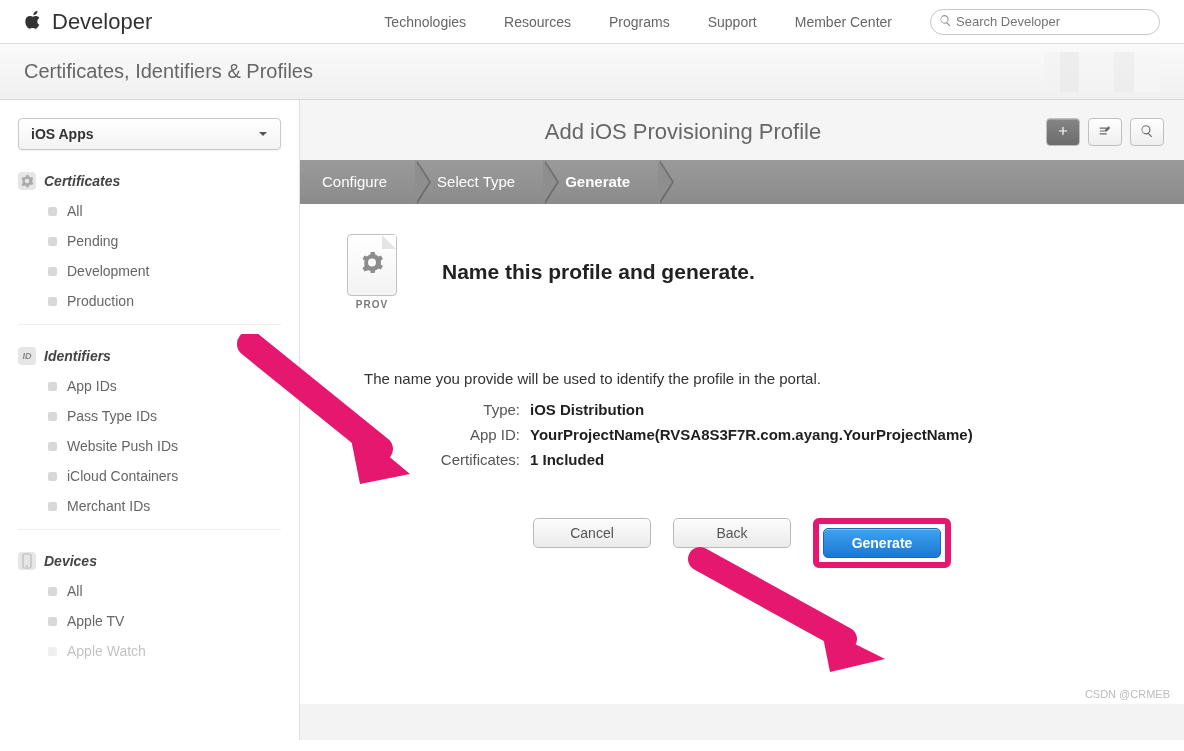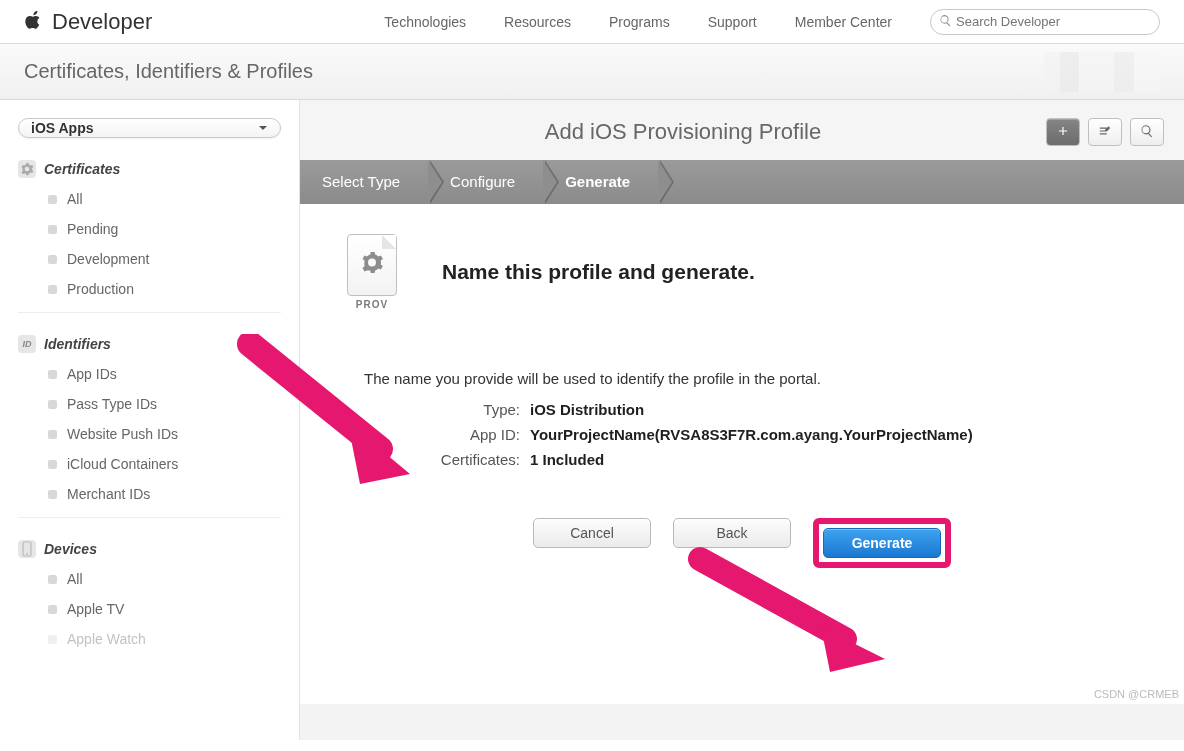--- a/index.html
+++ b/index.html
@@ -21,21 +21,21 @@
 .subheader-title { font-size:20px; color:#666; font-weight:400; }
 .blur-box { margin-left:auto; width:116px; height:40px; background:
   linear-gradient(90deg, #f2f2f2 0 14%, #e7e7e7 14% 30%, #f4f4f4 30% 60%, #eaeaea 60% 78%, #f6f6f6 78% 100%);
   opacity:.6; }
 
 
 .body { display:flex; }
 
 
 .sidebar { width:300px; border-right:1px solid #e2e2e2; padding:18px; min-height:640px; }
-.sel-wrap { border:1px solid #c9c9c9; border-radius:16px; height:20px; display:flex; align-items:center; padding:0 12px; font-weight:600; font-size:14px; color:#333; justify-content:space-between; box-shadow:inset 0 1px 0 #fff, 0 1px 2px rgba(0,0,0,.06); background:linear-gradient(#ffffff,#f3f3f3); }
+.sel-wrap { border:1px solid #c9c9c9; border-radius:4px; height:32px; display:flex; align-items:center; padding:0 12px; font-weight:600; font-size:14px; color:#333; justify-content:space-between; box-shadow:inset 0 1px 0 #fff, 0 1px 2px rgba(0,0,0,.06); background:linear-gradient(#ffffff,#f3f3f3); }
 .sel-wrap svg { width:10px; height:10px; fill:#555; }
 .side-group { margin-top:22px; }
 .side-head { display:flex; align-items:center; gap:8px; font-weight:600; color:#444; font-size:14px; margin-bottom:6px;font-style:italic; }
 .side-badge { width:18px; height:18px; border-radius:4px; background:#e6e6e6; display:flex; align-items:center; justify-content:center; font-size:10px; color:#888; font-weight:700; }
 .side-items { margin:0 0 4px 0; padding:0 0 8px 0; border-bottom:1px solid #eee; }
 .side-item { display:flex; align-items:center; gap:10px; padding:7px 0 7px 30px; font-size:14px; color:#666; }
 .dot { width:9px; height:9px; border-radius:2px; background:#d8d8d8; }
 .side-badge.gear svg{width:14px;height:14px;fill:#aaa}
 .side-badge.id{font-size:9px}
 .side-badge.dev svg{width:10px;height:16px;fill:#b9b9b9}
@@ -76,21 +76,21 @@
 .below-row{ margin-left:40px; }
 .actions{ margin-top:50px; display:flex; gap:22px; justify-content:center; padding-bottom:22px;}
 .btn{ display:inline-flex; align-items:center; justify-content:center; min-width:118px; height:30px; border-radius:5px; border:1px solid #b9b9b9; background:linear-gradient(#fcfcfc,#ebebeb); color:#555; font-size:14px; box-shadow:inset 0 1px 0 #fff; }
 .btn.primary{ border:1px solid #1569b8; background:linear-gradient(#3fa3ef,#1a77d2); color:#fff; font-weight:600; box-shadow:inset 0 1px 0 rgba(255,255,255,.35); }
 .gen-frame{ border:6px solid #e6176e; border-radius:6px; padding:4px; display:inline-flex; }
 
 .arrow{position:absolute;pointer-events:none;}
 .arrow svg{display:block}
 .arrow1{left:-70px;top:130px;width:210px;height:170px;}
 .arrow2{left:380px;top:340px;width:230px;height:130px;}
-.watermark{position:absolute;right:5px;bottom:4px;font-size:11px;color:#bbb;}
+.watermark{position:absolute;right:14px;bottom:4px;font-size:11px;color:#bbb;}
 </style>
 </head>
 <body>
 
 <div class="topnav">
   <span class="apple-logo">
     <svg viewBox="0 0 170 170">
         <path d="M130 124c-3 7-5 10-9 16-6 9-15 20-25 20-9 0-12-6-24-6s-15 6-24 6c-10 0-18-10-24-19C9 119 7 88 18 71c7-12 19-19 31-19 11 0 18 6 27 6 8 0 14-6 27-6 10 0 21 6 28 15-25 14-21 49-1 57zM106 32c5-7 9-16 8-26-9 1-19 6-25 13-5 6-10 16-8 25 9 0 19-5 25-12z"></path>
       </svg>
   </span>
@@ -226,22 +226,22 @@
           </div>
         <div class="tbtn light">
             <span><svg viewBox="0 0 24 24">
                 <path d="M10 2a8 8 0 015.3 13.9l5.4 5.4-1.4 1.4-5.4-5.4A8 8 0 1110 2zm0 2a6 6 0 100 12 6 6 0 000-12z" fill="#666"></path>
               </svg></span>
           </div>
       </div>
     </div>
 
     <div class="steps">
+      <div class="step"><span>Configure</span></div>
       <div class="step"><span>Select Type</span></div>
-      <div class="step"><span>Configure</span></div>
       <div class="step active prefuture"><span>Generate</span></div>
     </div>
 
     <div class="content">
       <div class="file-row">
         <div class="prov-file">
           <div class="sheet">
               <span class="gear"><svg viewBox="0 0 24 24">
                   <path d="M12 8a4 4 0 100 8 4 4 0 000-8zm9 4a9 9 0 01-.2 1.9l2.1 1.6-2 3.5-2.5-1a9 9 0 01-3.3 1.9l-.4 2.6h-4l-.4-2.6A9 9 0 017 19.9l-2.5 1-2-3.5 2.1-1.6A9 9 0 014.4 12a9 9 0 01.2-1.9L2.5 8.5l2-3.5 2.5 1a9 9 0 013.3-1.9L10.7 1.5h4l.4 2.6a9 9 0 013.3 1.9l2.5-1 2 3.5-2.1 1.6A9 9 0 0121 12z"></path>
                 </svg></span>

